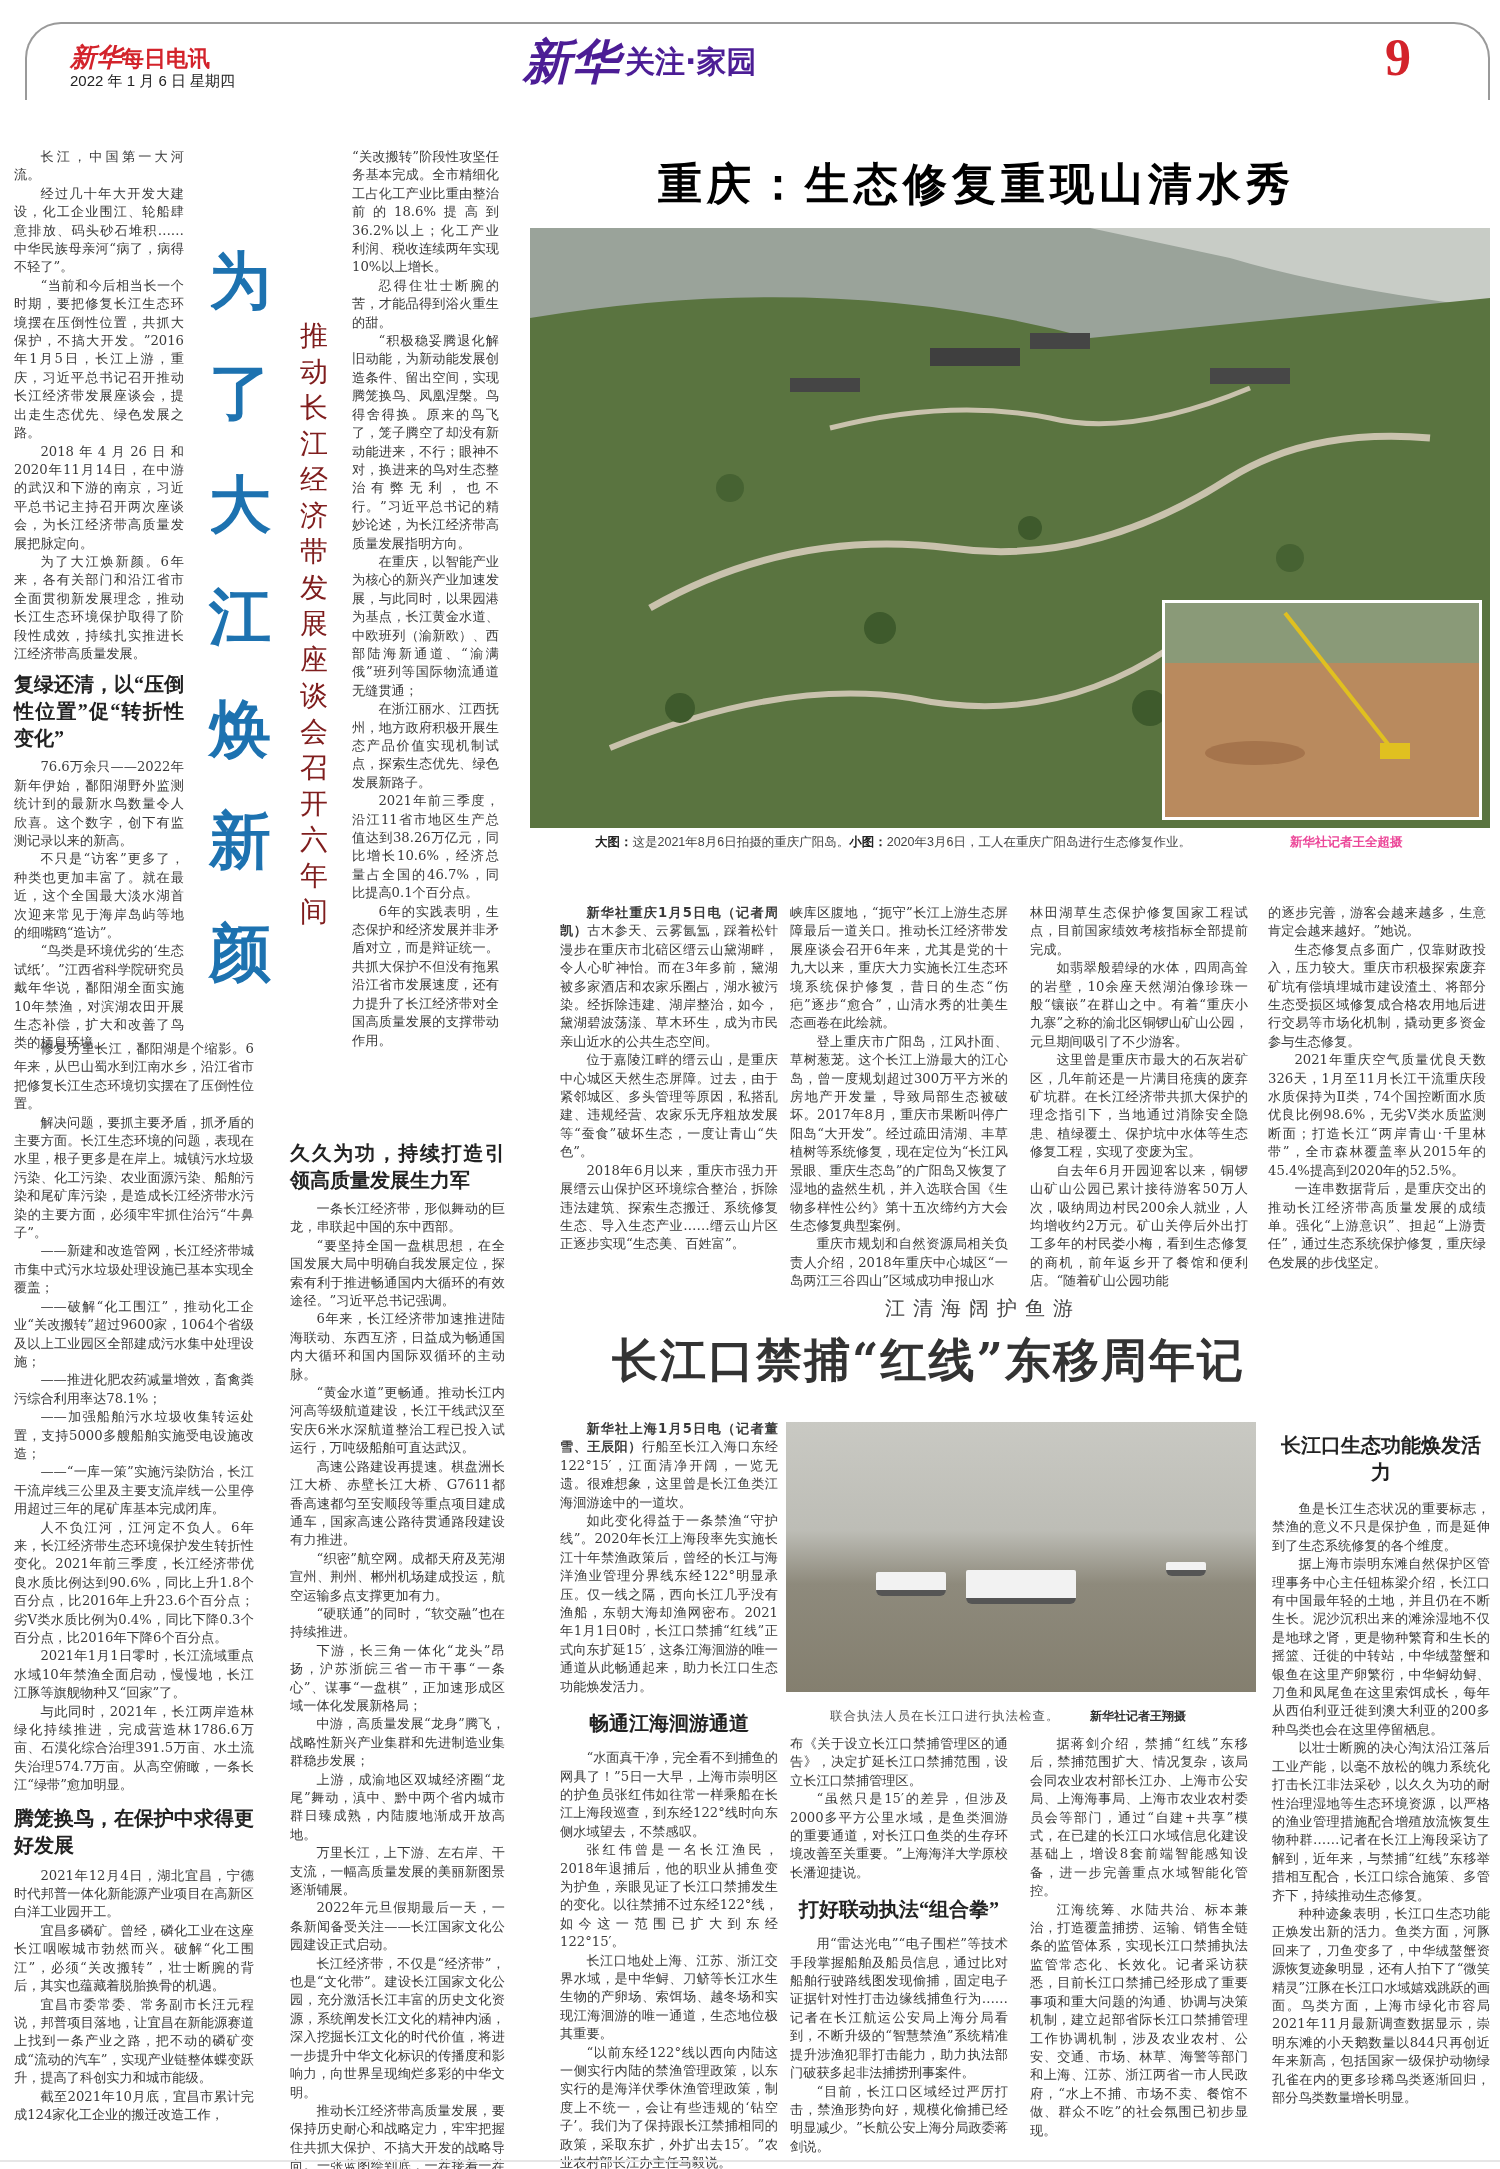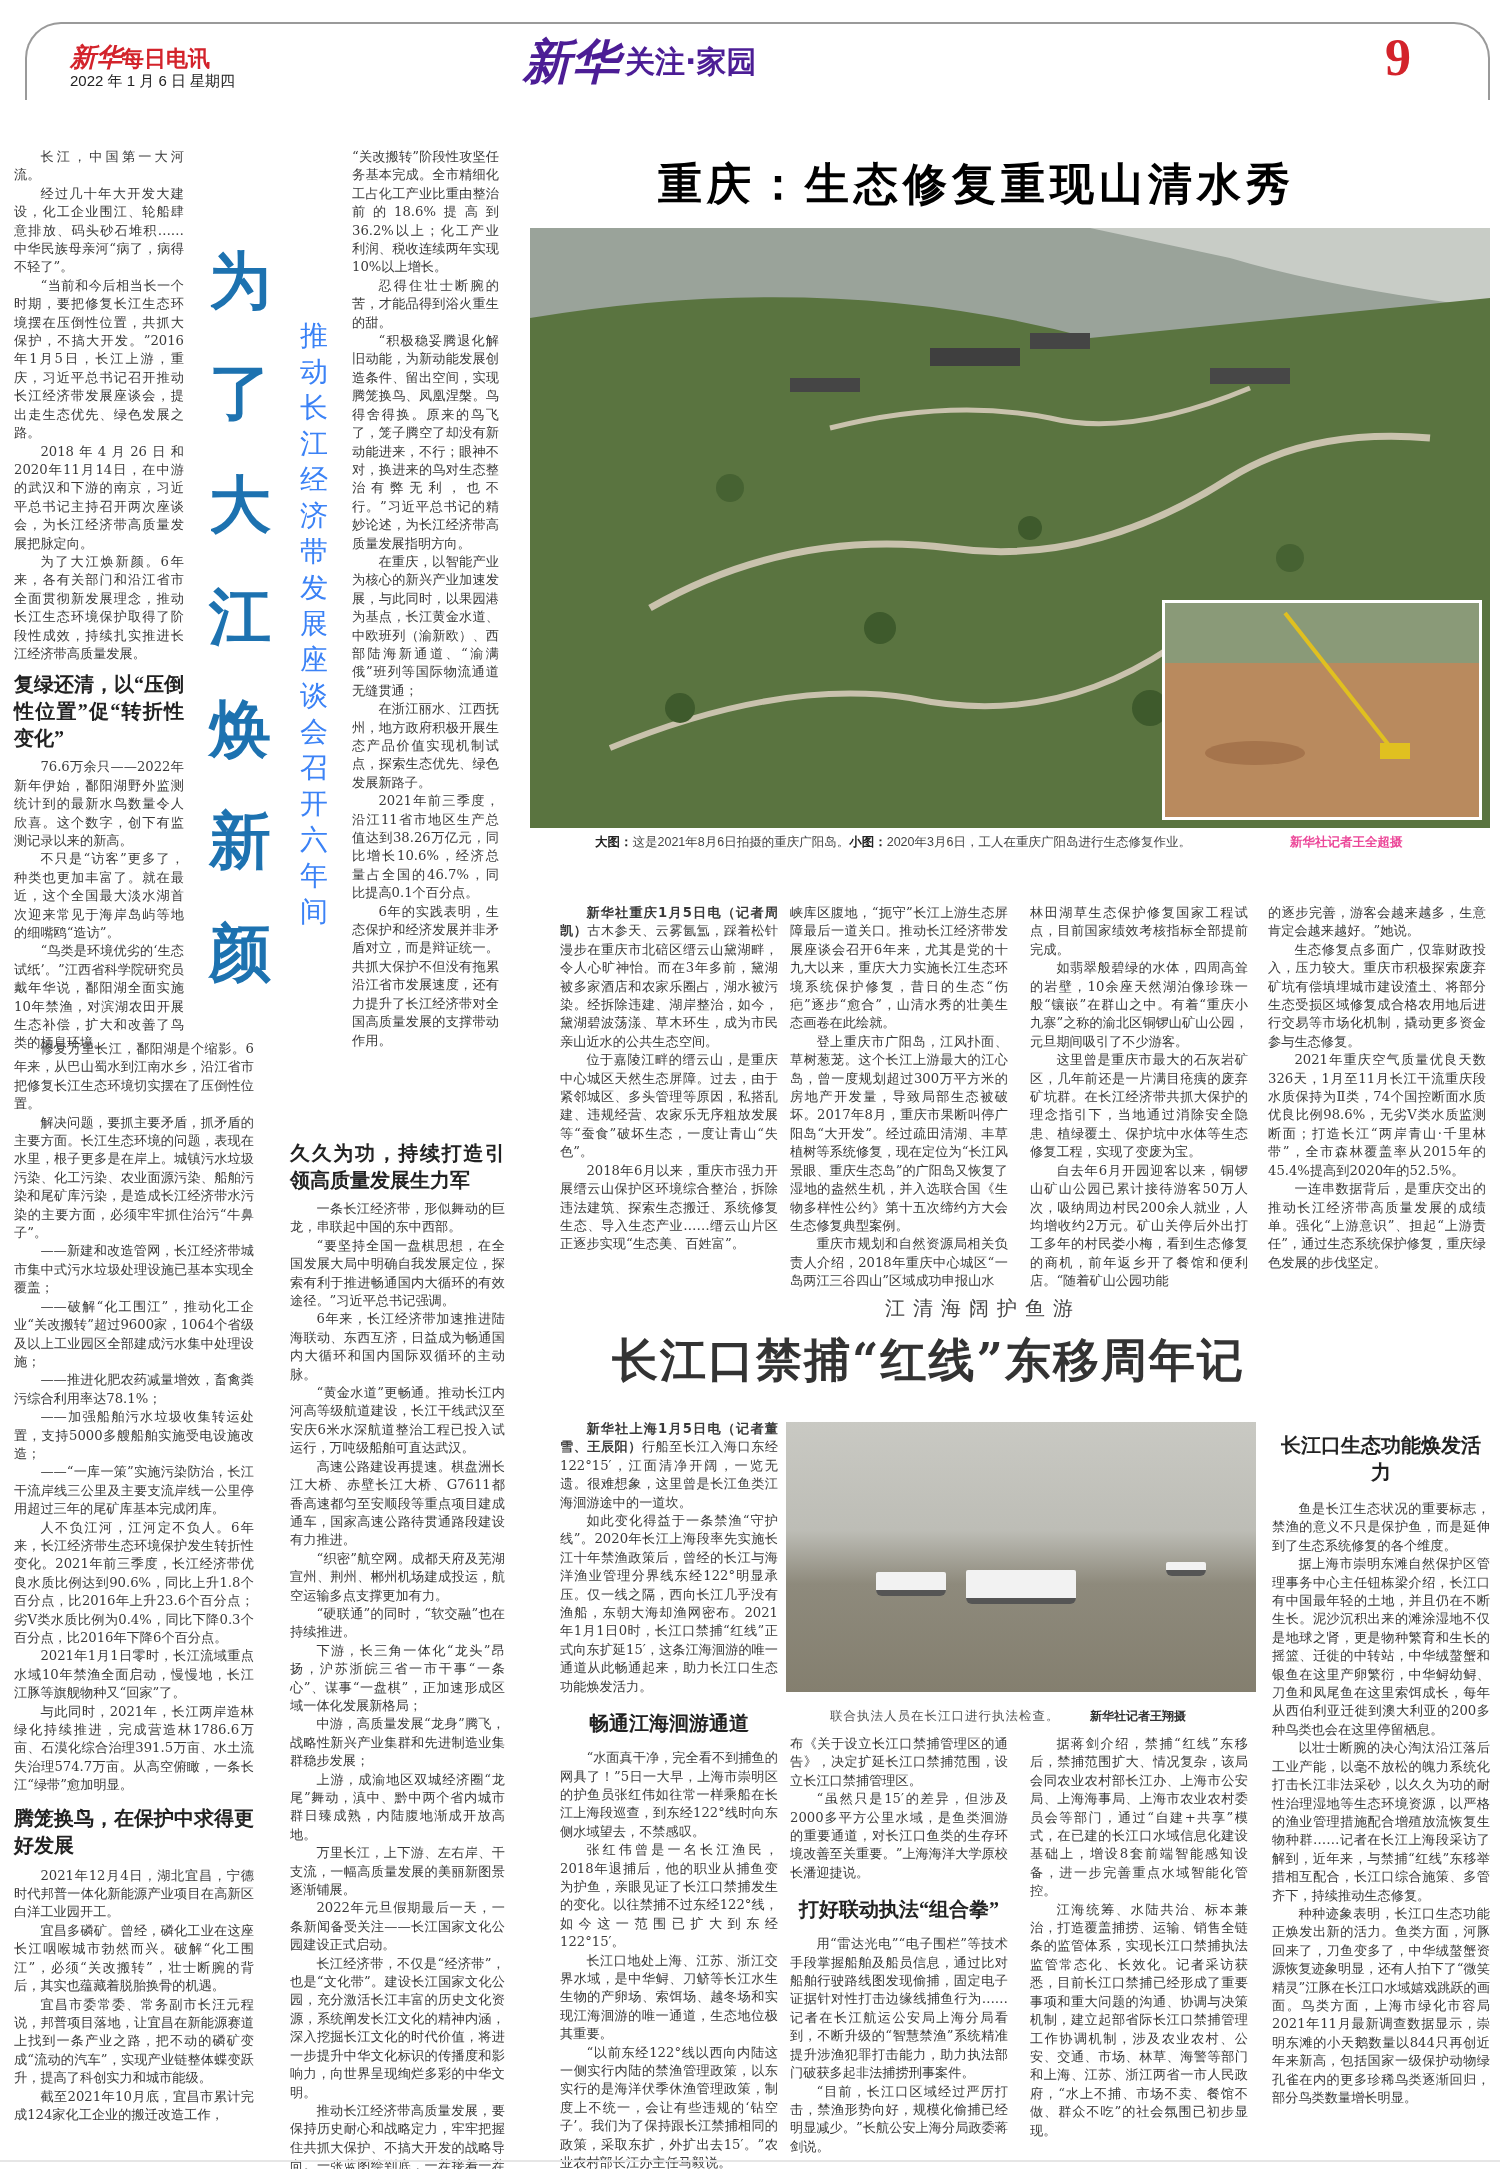--- a/index.html
+++ b/index.html
@@ -14,21 +14,21 @@
   #center-brand .script { font-size: 48px; font-style: italic; font-family: "DejaVu Serif", serif; }
   #center-brand .section { font-size: 30px; font-family: "DejaVu Sans", sans-serif; margin-left: 6px; vertical-align: 6px; }
   #page-number { left: 1385px; top: 28px; font-size: 52px; font-weight: bold; color: #d3232b; font-family: "Liberation Serif", serif; }
 
   .body-text { font-size: 13.2px; line-height: 18.4px; text-align: justify; color: #3a3a3a; }
   .body-text p { text-indent: 2em; }
   .sub-head { font-family: Liberation Serif, serif; font-weight: bold; color: #222; font-size: 20px; line-height: 27px; }
 
   
   #big-title { left: 200px; top: 225px; width: 80px; font-family: "DejaVu Sans", sans-serif; font-weight: bold; color: #1d72b0; font-size: 62px; line-height: 112px; text-align: center; }
-  #vert-subtitle { left: 292px; top: 318px; width: 44px; font-family: "DejaVu Sans", sans-serif; font-size: 28px; line-height: 36px; color: #3b82f6; text-align: center; }
+  #vert-subtitle { left: 292px; top: 318px; width: 44px; font-family: "DejaVu Sans", sans-serif; font-size: 28px; line-height: 36px; color: #7f1d1d; text-align: center; }
 
   #col-left { left: 14px; top: 148px; width: 170px; }
   #col-left-lower { left: 14px; top: 1040px; width: 240px; }
   #col-mid { left: 352px; top: 148px; width: 147px; }
   #col-mid-lower { left: 290px; top: 1140px; width: 215px; }
 
   
   #cq-headline { left: 610px; top: 155px; font-family: Liberation Serif, serif; font-weight: bold; font-size: 44px; color: #000000; letter-spacing: 5px; margin-left: 48px; }
   #cq-photo { left: 530px; top: 228px; width: 960px; height: 600px; overflow: hidden; background: linear-gradient(160deg,#5f6e4f 0%,#7d8f55 30%,#4d6a38 60%,#3f5a2f 100%); }
   #cq-inset { left: 1162px; top: 600px; width: 320px; height: 220px; border: 3px solid #fff; background: linear-gradient(180deg,#7a8a68 0%,#a07a52 40%,#b58a60 70%,#a87548 100%); }

